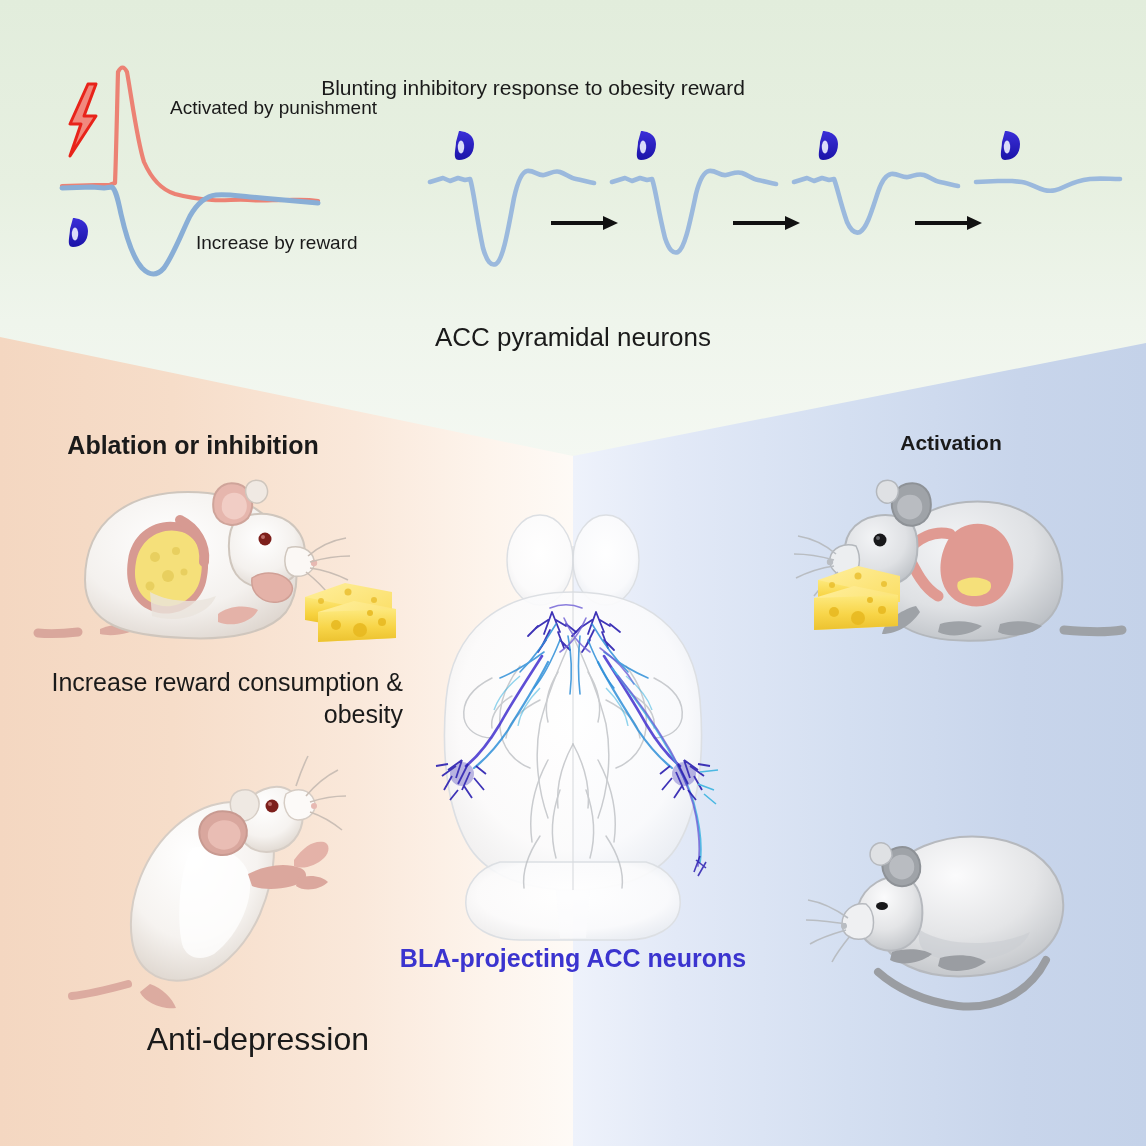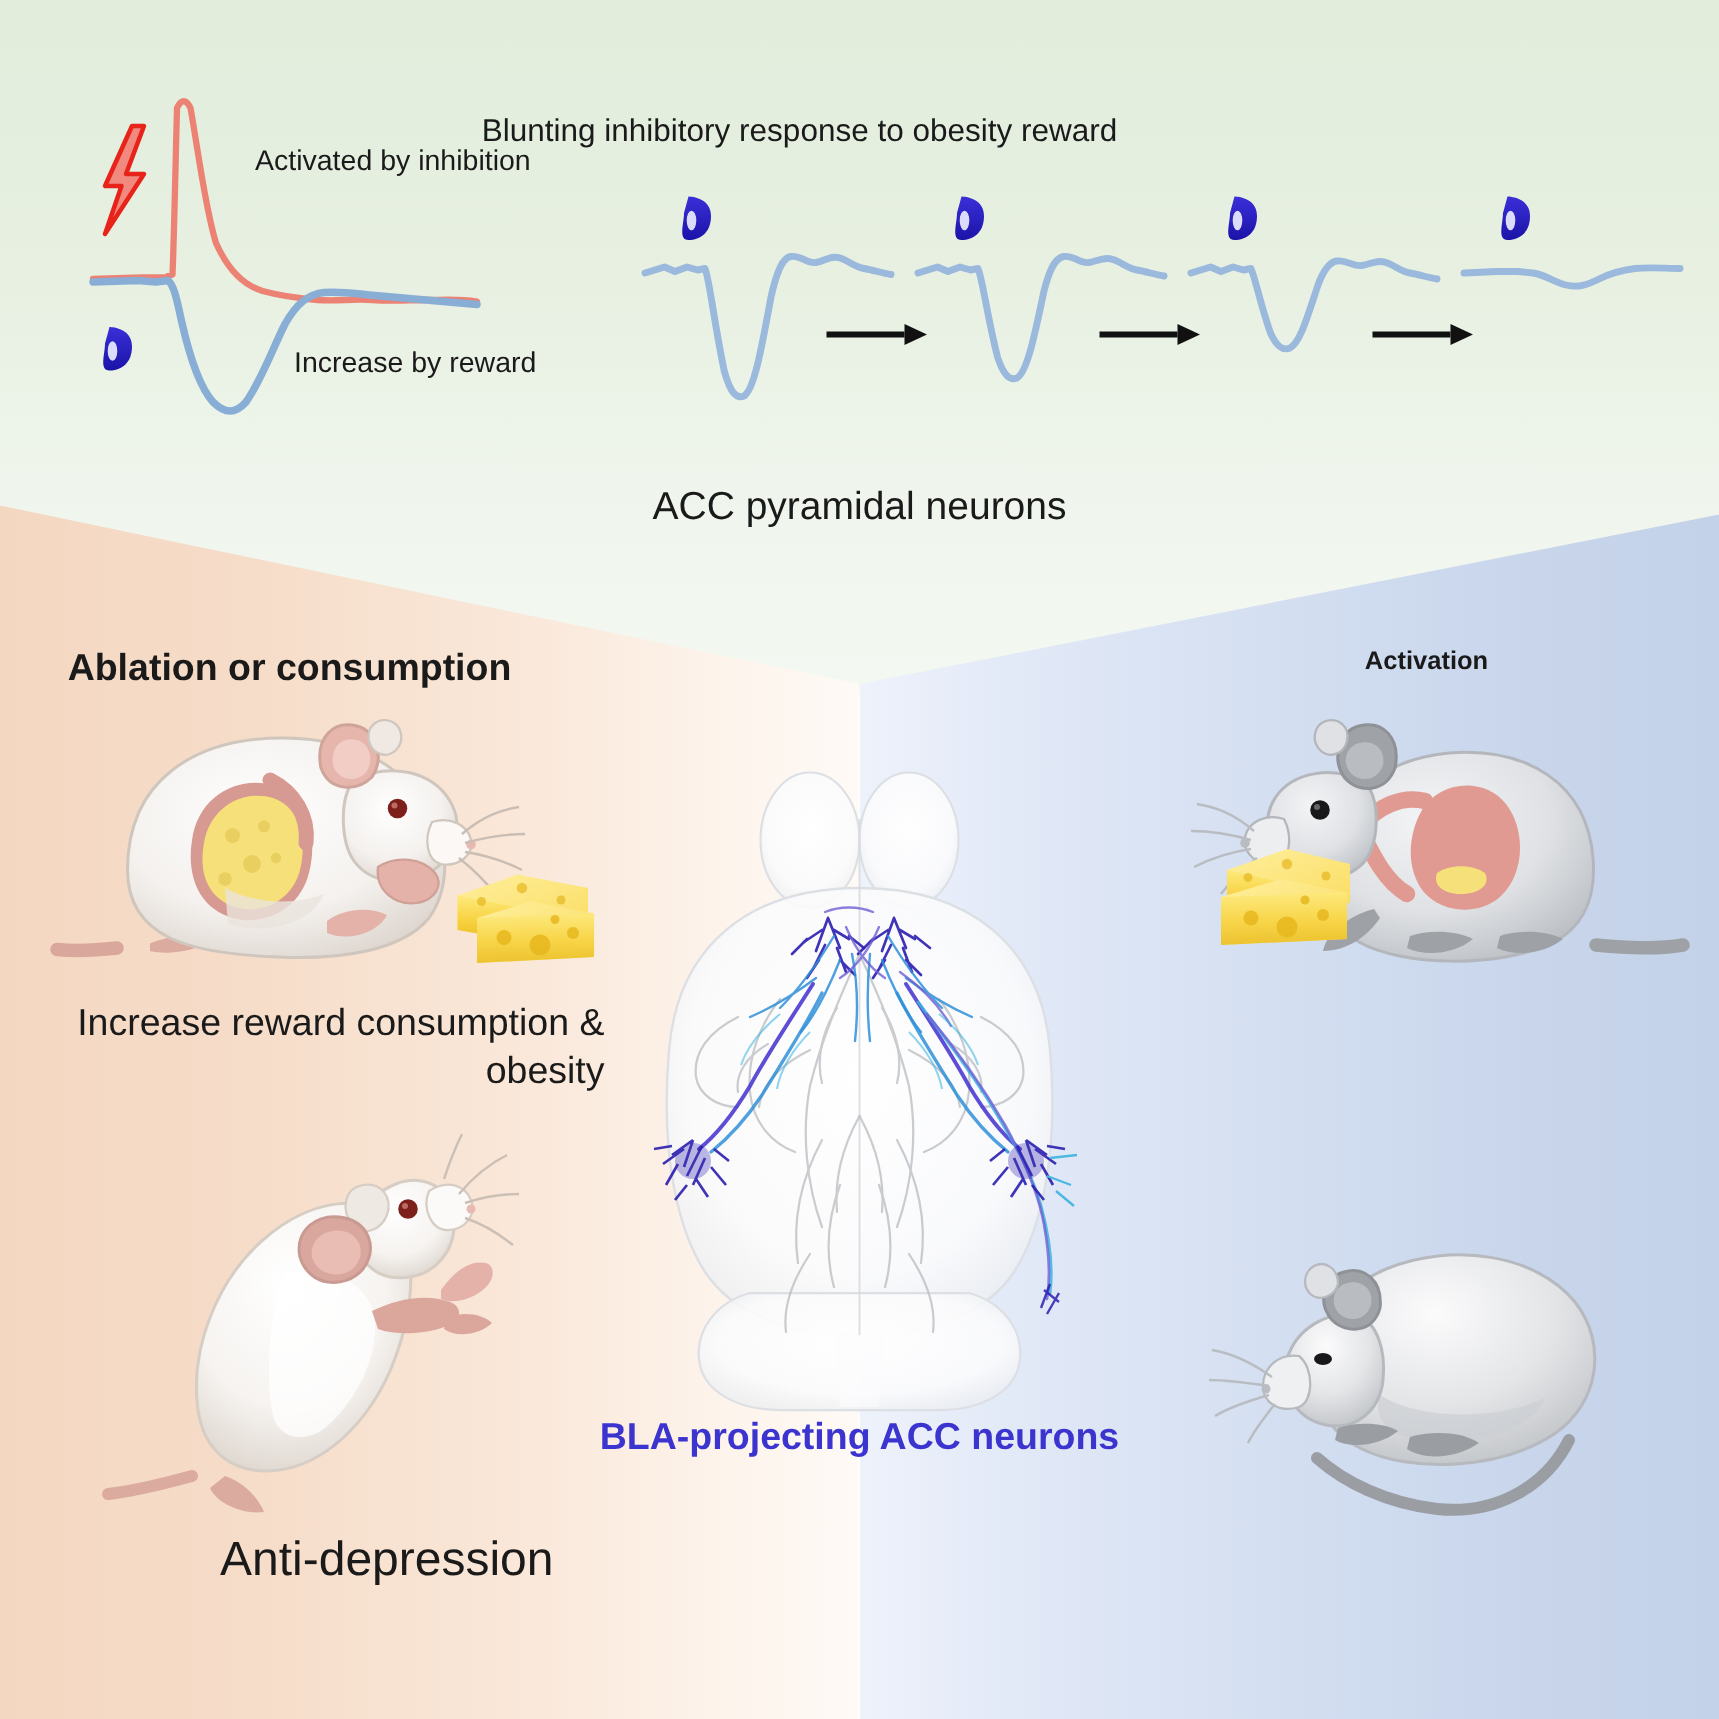--- a/index.html
+++ b/index.html
@@ -32,21 +32,21 @@
 
   
   .txt{position:absolute;color:#1a1a1a;white-space:pre;}
 
   #punish-label{left:170px;top:97px;font-size:19px;}
   #reward-label{left:196px;top:232px;font-size:19px;}
   #blunt-title{left:533px;top:76px;font-size:21px;transform:translateX(-50%);}
   #acc-title{left:573px;top:322px;font-size:26px;font-weight:normal;transform:translateX(-50%);}
 
   #left-heading{left:193px;top:431px;font-size:25px;font-weight:bold;transform:translateX(-50%);}
-  #right-heading{left:951px;top:431px;font-size:17px;font-weight:bold;transform:translateX(-50%);}
+  #right-heading{left:951px;top:431px;font-size:21px;font-weight:bold;transform:translateX(-50%);}
 
   .multiline{white-space:normal;text-align:right;line-height:1.28;}
   #left-text-1{left:213px;top:666px;width:380px;margin-left:-190px;font-size:25px;}
   #right-text-1{left:951px;top:666px;width:380px;margin-left:-190px;font-size:25px;}
   #left-text-2{left:179px;top:1019px;width:380px;margin-left:-190px;font-size:32px;}
   #right-text-2{left:951px;top:1019px;width:380px;margin-left:-190px;font-size:25px;}
 
   #brain-caption{left:573px;top:944px;width:600px;margin-left:-300px;text-align:center;
     font-size:25px;font-weight:bold;color:#3b34cf;}
 
@@ -525,26 +525,26 @@
 
       <g stroke="#3bb3e0" stroke-width="1.4" fill="none" opacity="0.55">
         <path d="M 520,676 C 508,686 498,698 494,710"></path>
         <path d="M 626,676 C 638,686 648,698 652,710"></path>
         <path d="M 540,688 C 528,700 520,714 518,726"></path>
         <path d="M 606,688 C 618,700 626,714 628,726"></path>
       </g>
     </g>
   </svg>
 
-  <div class="txt" id="punish-label">Activated by inhibition</div>
+  <div class="txt" id="punish-label">Activated by punishment</div>
   <div class="txt" id="reward-label">Increase by reward</div>
   <div class="txt" id="blunt-title">Blunting inhibitory response to obesity reward</div>
   <div class="txt" id="acc-title">ACC pyramidal neurons</div>
 
-  <div class="txt" id="left-heading">Ablation or consumption</div>
+  <div class="txt" id="left-heading">Ablation or inhibition</div>
   <div class="txt" id="right-heading">Activation</div>
 
   <div class="txt multiline" id="left-text-1">Increase reward
 consumption &amp; obesity</div>
   <div class="txt multiline" id="left-text-2">Anti-depression</div>
 
   <div class="txt" id="brain-caption">BLA-projecting ACC neurons</div>
 
 </div>
 

